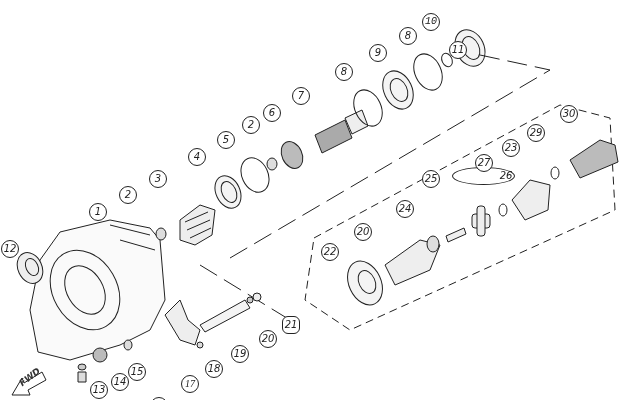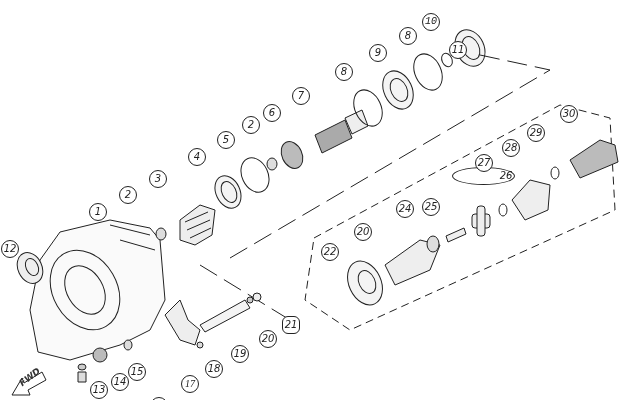--- a/index.html
+++ b/index.html
@@ -123,19 +123,19 @@
     <div class="callout" style="left: 136px; top: 371px;">15</div>
     <div class="callout" style="left: 158px; top: 358px; margin-top: 39px;">16</div>
     <div class="callout" style="left: 189px; top: 383px; font-family: Liberation Serif, serif;">17</div>
     <div class="callout" style="left: 213px; top: 368px; text-align: center;">18</div>
     <div class="callout" style="left: 239px; top: 353px;">19</div>
     <div class="callout" style="left: 267px; top: 338px;">20</div>
     <div class="callout" style="left: 290px; top: 324px; border-radius: 6px;">21</div>
     <div class="callout" style="left: 329px; top: 251px;">22</div>
     <div class="callout" style="left: 362px; top: 231px;">20</div>
     <div class="callout" style="left: 404px; top: 208px;">24</div>
-    <div class="callout" style="left: 430px; top: 206px;">25</div>
+    <div class="callout" style="left: 430px; top: 178px;">25</div>
     <div class="callout" style="left: 460px; top: 175px; padding-left: 45px;">26</div>
     <div class="callout" style="left: 483px; top: 162px;">27</div>
-    <div class="callout" style="left: 510px; top: 147px;">28</div>
+    <div class="callout" style="left: 510px; top: 147px;">23</div>
     <div class="callout" style="left: 535px; top: 132px;">29</div>
     <div class="callout" style="left: 568px; top: 113px;">30</div>
   </div>
 
 </body></html>

